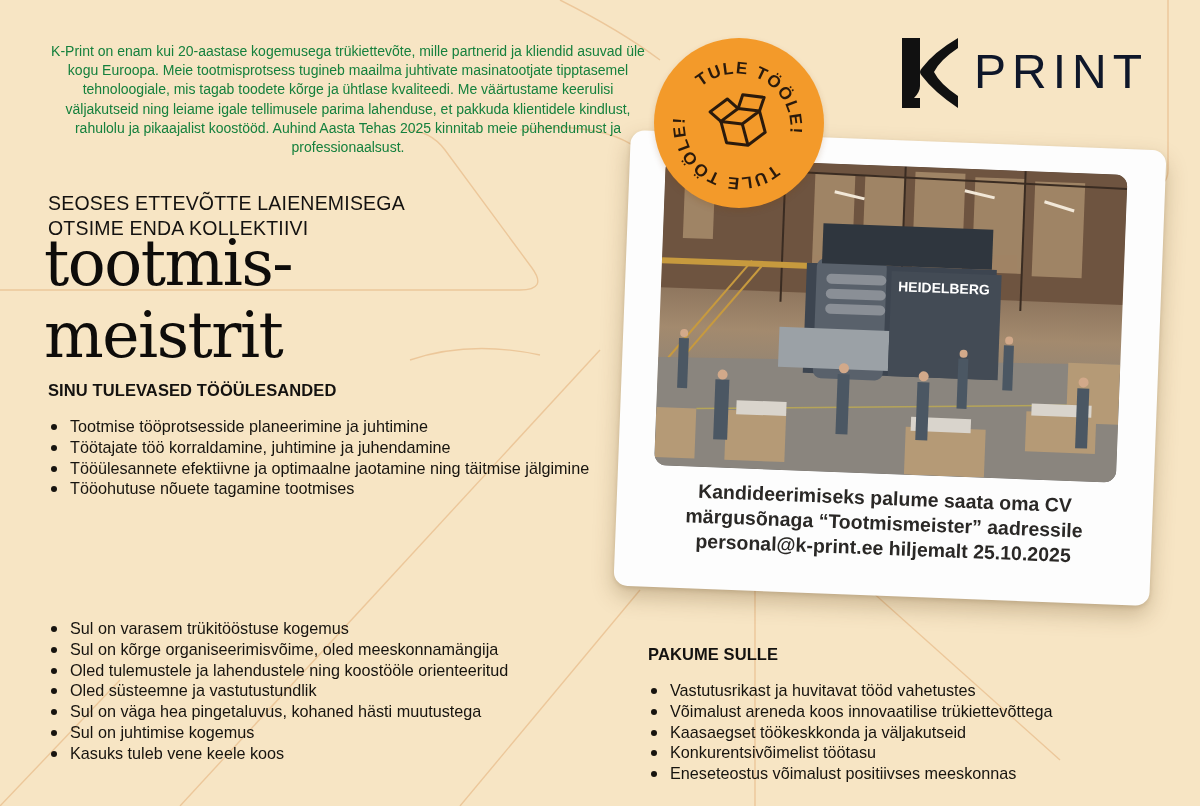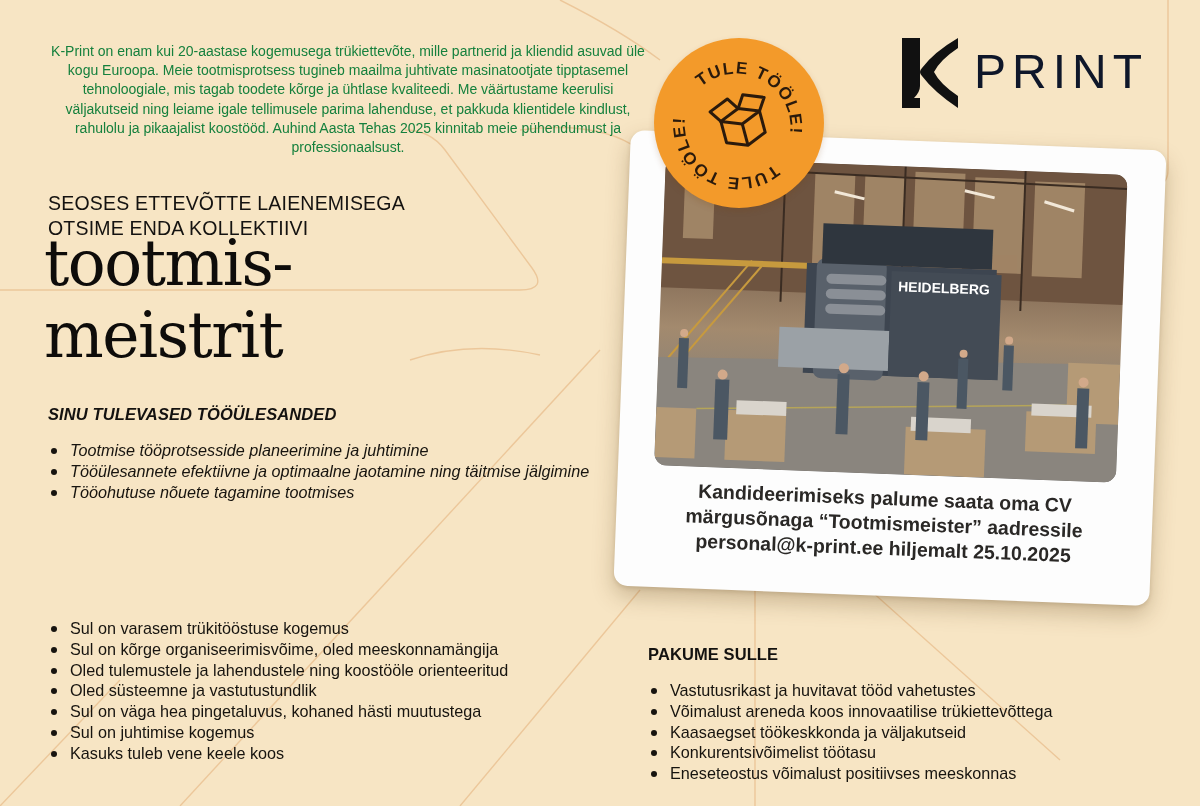--- a/index.html
+++ b/index.html
@@ -32,21 +32,21 @@
   }
   .section ul { list-style: none; margin-top: 16px; }
   .section li {
     position: relative; padding-left: 22px;
     font-size: 16.2px; line-height: 20.8px; color: #17140f;
   }
   .section li::before {
     content: ""; position: absolute; left: 3px; top: 8px;
     width: 6px; height: 6px; border-radius: 50%; background: #17140f;
   }
-  #sec-tasks { left: 48px; top: 404px; width: 560px; font-style: italic; }
+  #sec-tasks { left: 48px; top: 380px; width: 560px; }
   #sec-expect { left: 48px; top: 602px; width: 560px; }
   #sec-offer { left: 648px; top: 644px; width: 500px; }
 
   .polaroid {
     position: absolute; left: 622px; top: 140px; width: 536px; height: 456px;
     background: #fdfdfd; border-radius: 14px;
     transform: rotate(2.2deg); transform-origin: center;
     box-shadow: 0 10px 22px rgba(90,60,20,0.28), 0 2px 4px rgba(90,60,20,0.15);
   }
   .photo {
@@ -102,20 +102,21 @@
 
 <h1 class="headline">
   <div>tootmis-</div>
   <div>meistrit</div>
 </h1>
 
 <div class="section" id="sec-tasks">
   <h3>SINU TULEVASED TÖÖÜLESANDED</h3>
   <ul>
     <li>Tootmise tööprotsesside planeerimine ja juhtimine</li>
+    <li>Töötajate töö korraldamine, juhtimine ja juhendamine</li>
     <li>Tööülesannete efektiivne ja optimaalne jaotamine ning täitmise jälgimine</li>
     <li>Tööohutuse nõuete tagamine tootmises</li>
   </ul>
 </div>
 
 <div class="section" id="sec-expect">
   <ul>
     <li>Sul on varasem trükitööstuse kogemus</li>
     <li>Sul on kõrge organiseerimisvõime, oled meeskonnamängija</li>
     <li>Oled tulemustele ja lahendustele ning koostööle orienteeritud</li>

